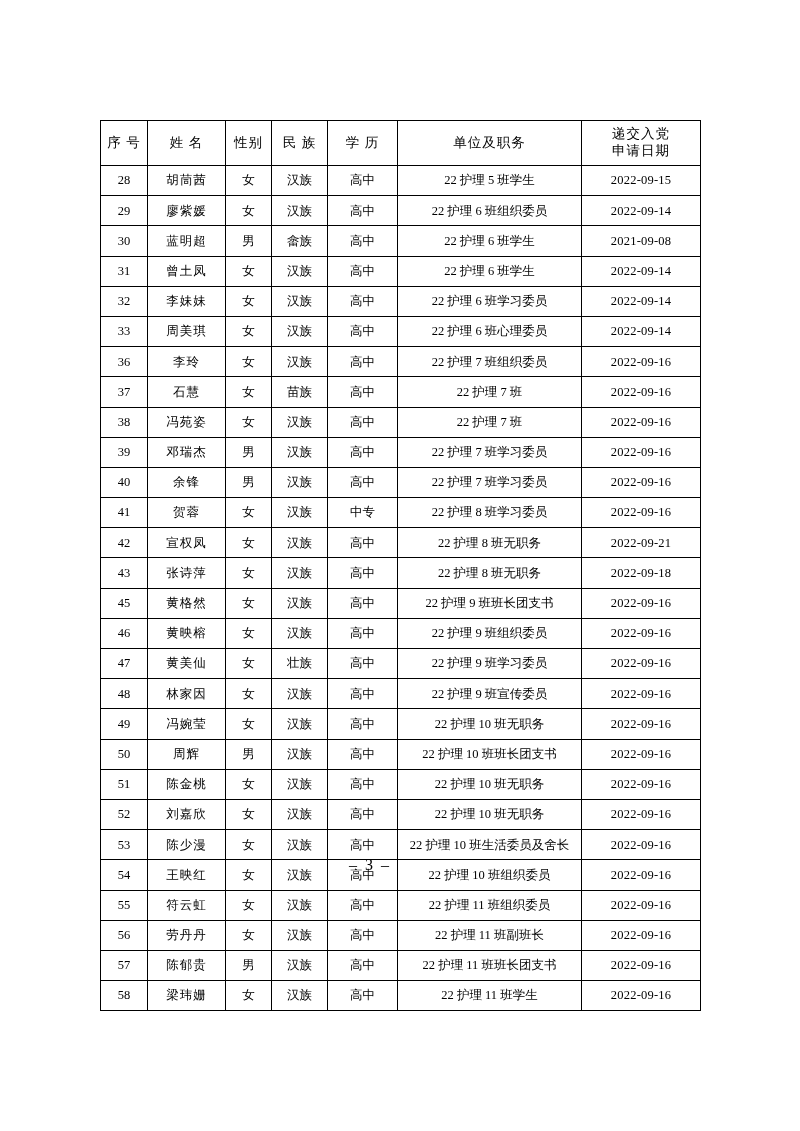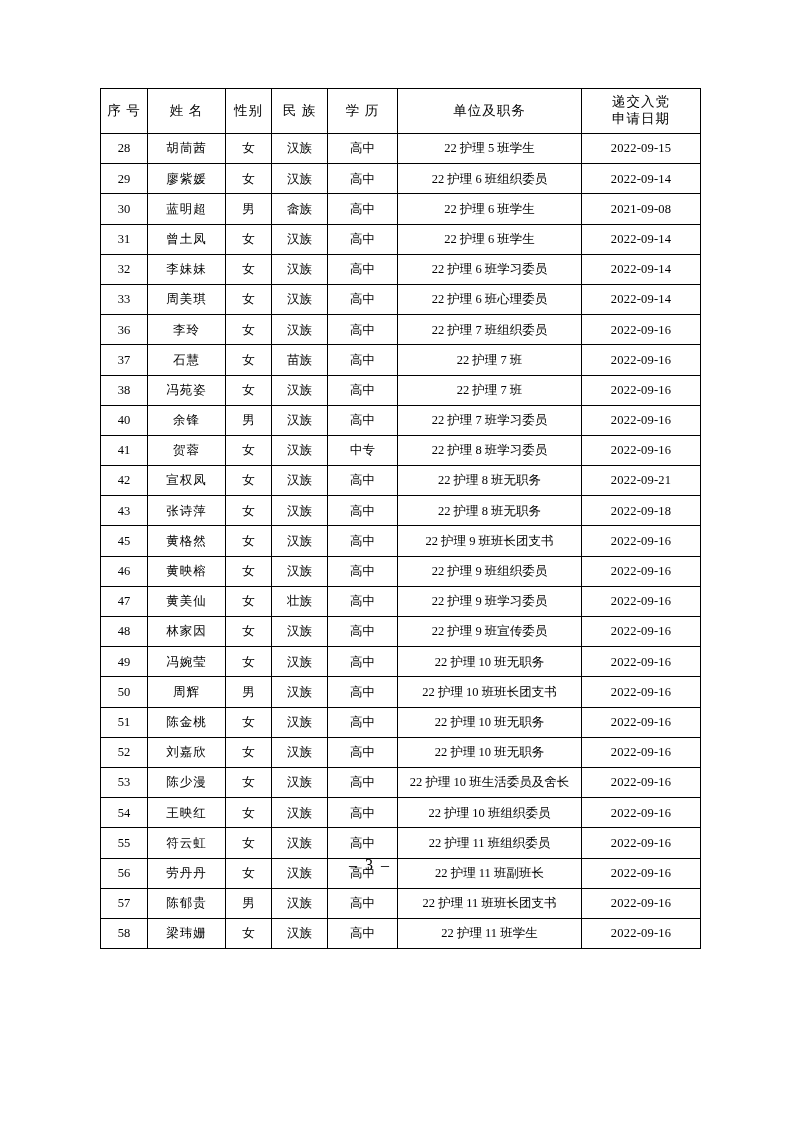--- a/index.html
+++ b/index.html
@@ -13,21 +13,21 @@
     font-family: "Liberation Serif", "DejaVu Serif", serif;
     color: #000000;
     position: relative;
     overflow: hidden;
   }
   .page {
     width: 800px;
     height: 946px;
     position: relative;
     box-sizing: border-box;
-    padding: 88px 100px 0 100px;
+    padding: 120px 100px 0 100px;
   }
   table.roster {
     border-collapse: collapse;
     width: 600px;
     table-layout: fixed;
     border: 1.4px solid #000;
   }
   table.roster th,
   table.roster td {
     border: 1px solid #000;
@@ -178,20 +178,29 @@
         <tr>
           <td class="seq">38</td>
           <td class="name">冯苑姿</td>
           <td class="gender">女</td>
           <td class="ethnic">汉族</td>
           <td class="edu">高中</td>
           <td class="unit">22 护理 7 班</td>
           <td class="date">2022-09-16</td>
         </tr>
         <tr>
+          <td class="seq">39</td>
+          <td class="name">邓瑞杰</td>
+          <td class="gender">男</td>
+          <td class="ethnic">汉族</td>
+          <td class="edu">高中</td>
+          <td class="unit">22 护理 7 班学习委员</td>
+          <td class="date">2022-09-16</td>
+        </tr>
+        <tr>
           <td class="seq">40</td>
           <td class="name">余锋</td>
           <td class="gender">男</td>
           <td class="ethnic">汉族</td>
           <td class="edu">高中</td>
           <td class="unit">22 护理 7 班学习委员</td>
           <td class="date">2022-09-16</td>
         </tr>
         <tr>
           <td class="seq">41</td>

